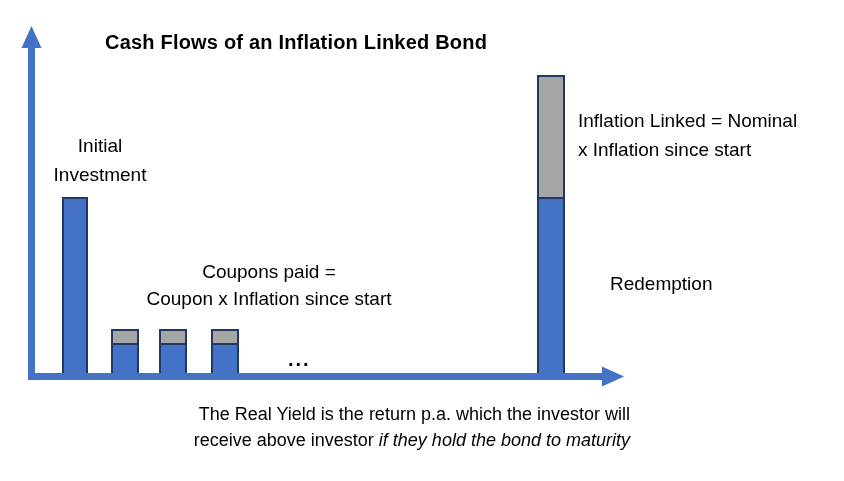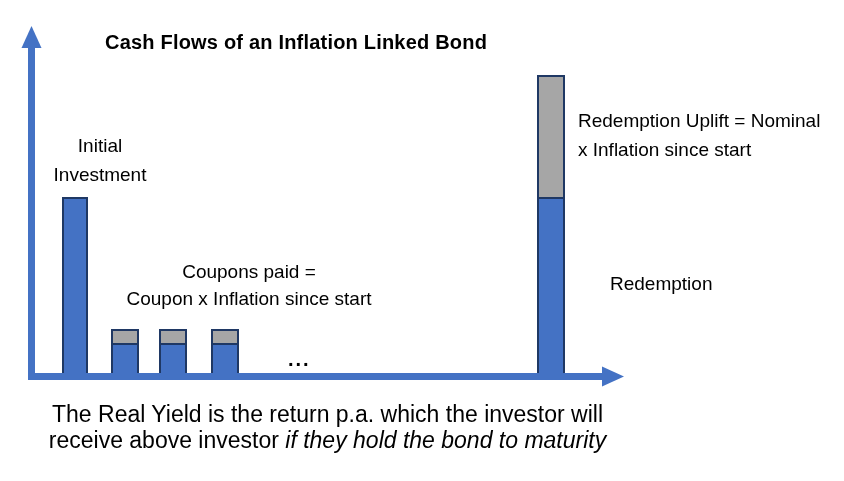--- a/index.html
+++ b/index.html
@@ -53,22 +53,22 @@
     position: absolute;
     left: 288px; top: 348px;
     font-size: 20px;
     font-weight: bold;
     letter-spacing: 2px;
   }
   .caption {
     position: absolute;
     left: 25px; top: 401px;
     width: 605px;
-    text-align: center;
-    font-size: 23px;
+    text-align: right;
+    font-size: 18px;
     line-height: 26px;
   }
   .caption em { font-style: italic; }
 </style>
 </head>
 <body>
 
 <div class="slide">
 
   <div class="bar" style="left:62px; top:197px; width:26px; height:180px;"></div>
@@ -104,29 +104,29 @@
     </g>
   </svg>
 
   <div class="title">Cash Flows of an Inflation Linked Bond</div>
 
   <div class="label center" style="left:30px; top:131px; width:140px; line-height:29px;">
     <div>Initial</div>
     <div>Investment</div>
   </div>
 
-  <div class="label center" style="left:99px; top:258px; width:300px; line-height:27px;text-align:center;">
+  <div class="label center" style="left:119px; top:258px; width:300px; line-height:27px;text-align:center;">
     <div>Coupons paid =</div>
     <div>Coupon x Inflation since start</div>
   </div>
 
   <div class="ellipsis">...</div>
 
   <div class="label" style="left:578px; top:106px; line-height:29px;">
-    <div>Redemption Uplift = Nominal</div>
+    <div>Inflation Linked = Nominal</div>
     <div>x Inflation since start</div>
   </div>
 
   <div class="label" style="left:610px; top:270px;">Redemption</div>
 
   <div class="caption">
     <div>The Real Yield is the return p.a. which the investor will</div>
     <div><span>receive above investor </span><em>if they hold the bond to maturity</em></div>
   </div>
 

